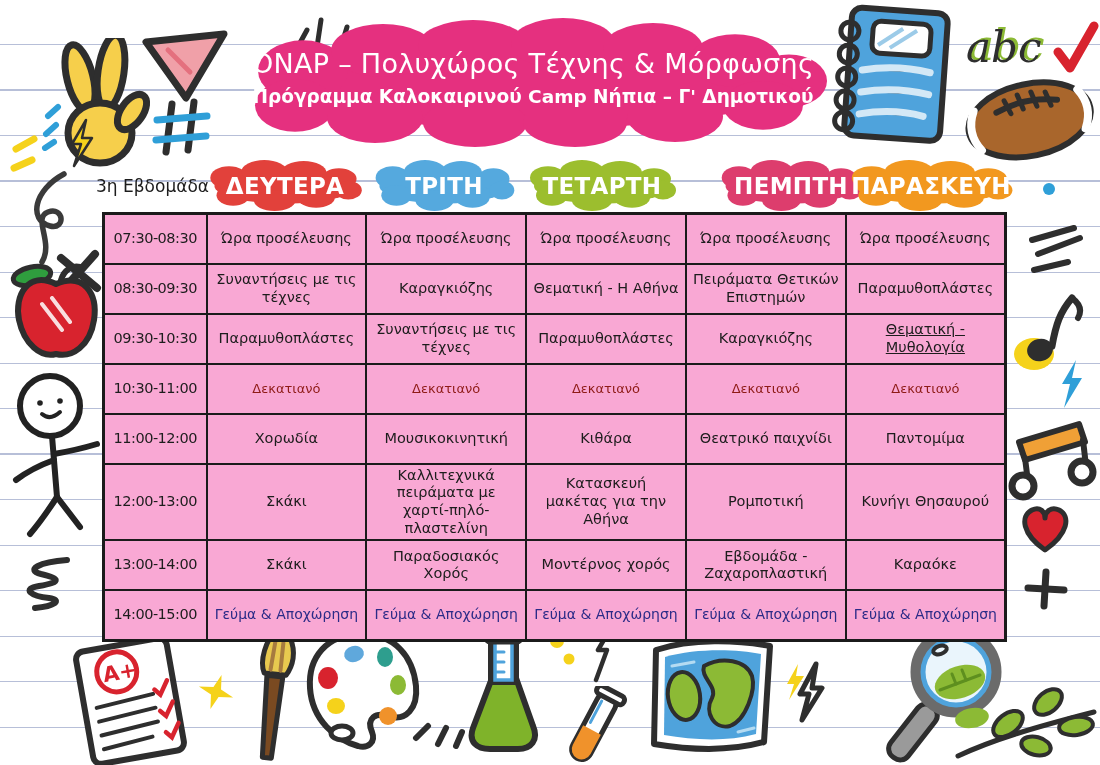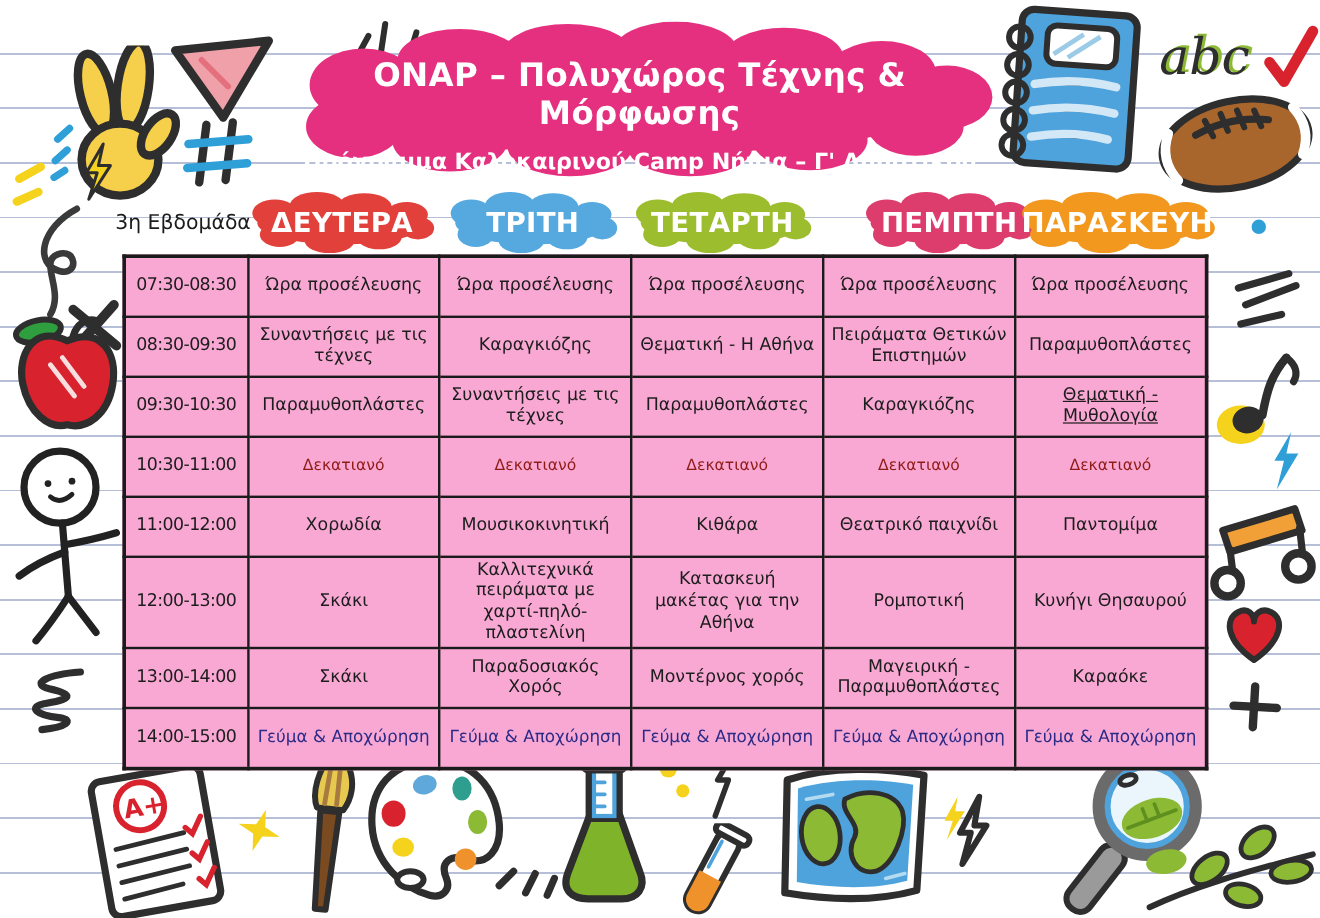--- a/index.html
+++ b/index.html
@@ -5,22 +5,22 @@
   html,body{margin:0;padding:0;background:#ffffff;}
   #canvas{position:relative;width:1100px;height:765px;background:#ffffff;overflow:hidden;
           font-family:"DejaVu Sans",sans-serif;}
   .paper-lines{position:absolute;inset:0;z-index:0;
     background:repeating-linear-gradient(180deg,transparent 0 44px,#b7bfd8 44px 45.5px);}
   .doodle{position:absolute;z-index:1;}
 
   
   .title-wrap{position:absolute;left:233px;top:18px;width:600px;height:132px;z-index:2;text-align:center;}
   .title-wrap svg{position:absolute;inset:0;width:100%;height:100%;color:#E5307F;}
-  .title-wrap h1{position:relative;margin:30px 0 0;color:#fff;font-size:27px;font-weight:bold;letter-spacing:.3px;}
-  .title-wrap h2{position:relative;margin:15px 0 0;color:#fff;font-size:18.5px;font-weight:bold;}
+  .title-wrap h1{position:relative;margin:30px 0 0;color:#fff;font-size:27px;font-weight:normal;letter-spacing:.3px;}
+  .title-wrap h2{position:relative;margin:7px 0 0;color:#fff;font-size:18.5px;font-weight:bold;}
 
   .week-label{position:absolute;left:96px;top:176px;font-size:17px;color:#1c1c1c;z-index:2;}
 
   .day{position:absolute;top:159px;height:54px;z-index:2;display:flex;align-items:center;justify-content:center;}
   .day svg{position:absolute;inset:0;width:100%;height:100%;}
   .day span{position:relative;color:#fff;font-weight:bold;font-size:23px;letter-spacing:.3px;}
   .day-mon{left:202px;width:166px}.day-mon svg{color:#E2413B}
   .day-tue{left:368px;width:152px}.day-tue svg{color:#55A9DE}
   .day-wed{left:522px;width:160px}.day-wed svg{color:#9CBE2E}
   .day-thu{left:714px;width:154px}.day-thu svg{color:#DD3D6D}
@@ -206,21 +206,21 @@
         <td class="xs">Καλλιτεχνικά πειράματα με χαρτί-πηλό-πλαστελίνη</td>
         <td>Κατασκευή μακέτας για την Αθήνα</td>
         <td>Ρομποτική</td>
         <td>Κυνήγι Θησαυρού</td>
       </tr>
       <tr>
         <td class="time">13:00-14:00</td>
         <td>Σκάκι</td>
         <td>Παραδοσιακός Χορός</td>
         <td>Μοντέρνος χορός</td>
-        <td>Μαγειρική - Παραμυθοπλάστες</td>
+        <td>Εβδομάδα - Ζαχαροπλαστική</td>
         <td>Καραόκε</td>
       </tr>
       <tr class="lunch-row">
         <td class="time">14:00-15:00</td>
         <td>Γεύμα &amp; Αποχώρηση</td>
         <td>Γεύμα &amp; Αποχώρηση</td>
         <td>Γεύμα &amp; Αποχώρηση</td>
         <td>Γεύμα &amp; Αποχώρηση</td>
         <td>Γεύμα &amp; Αποχώρηση</td>
       </tr>

